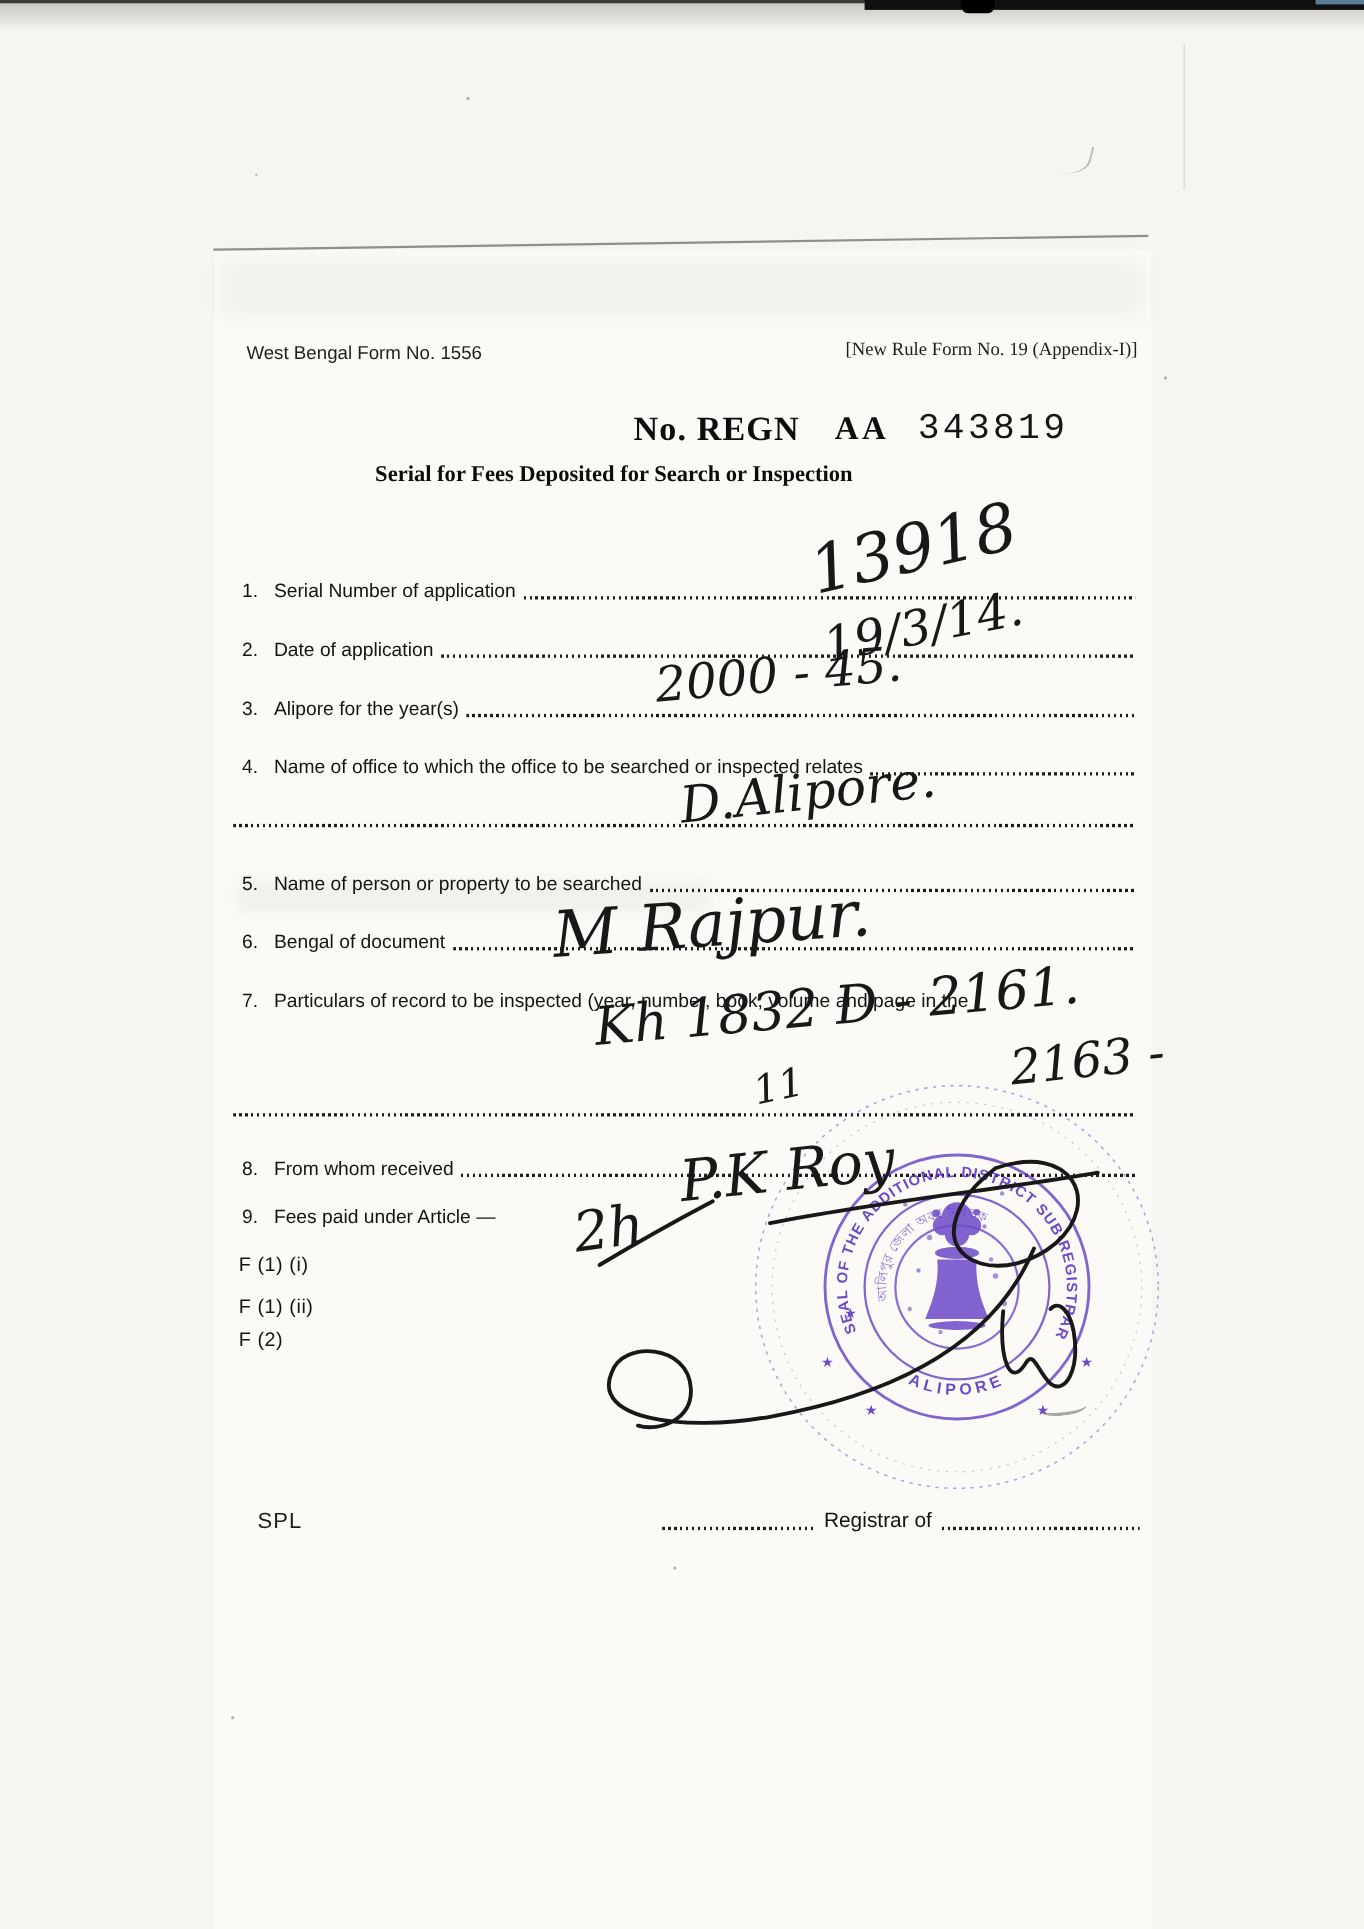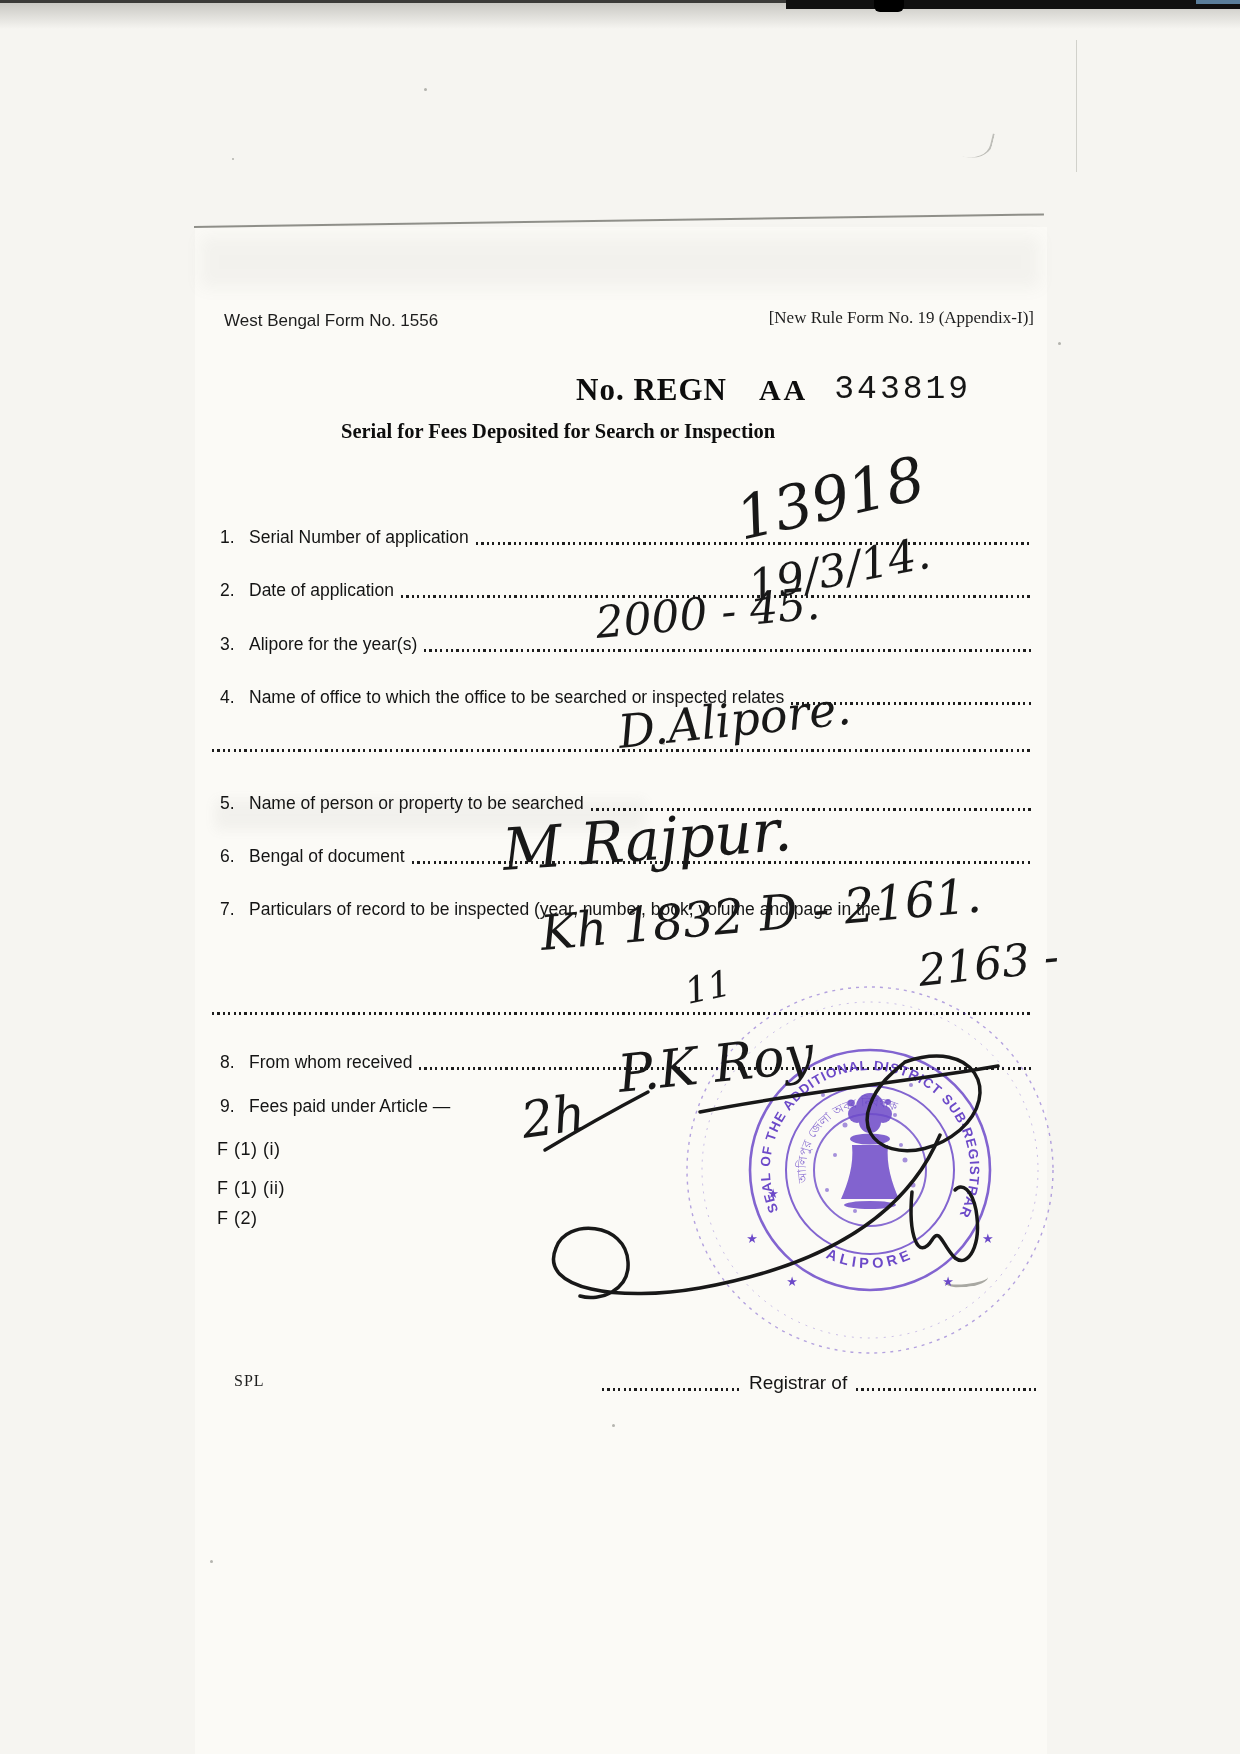--- a/index.html
+++ b/index.html
@@ -47,21 +47,21 @@
   .dots{flex:1;height:3px;align-self:flex-end;margin:0 0 3px 7px;
     background:repeating-linear-gradient(90deg,#1d1d1d 0 2.2px,rgba(0,0,0,0) 2.2px 5.4px);}
   .dotsline{position:absolute;left:212px;width:820px;height:3px;
     background:repeating-linear-gradient(90deg,#1d1d1d 0 2.2px,rgba(0,0,0,0) 2.2px 5.4px);}
   .frow{position:absolute;left:217px;font-size:18px;color:#141414;letter-spacing:.5px;}
 
   
   .registrar-row{position:absolute;left:602px;top:1332px;width:434px;display:flex;align-items:baseline;font-size:19px;color:#141414;margin-top:40px;}
   .registrar-row .dots{margin:0 0 3px 0;}
   .registrar-row .lbl{margin:0 9px;}
-  .spl{position:absolute;left:234px;top:1372px;font-family:Liberation Serif, serif;font-size:16px;letter-spacing:1px;color:#1d1d1d;}
+  .spl{position:absolute;left:234px;top:1372px;font-family:Liberation Sans, sans-serif;font-size:20px;letter-spacing:1px;color:#1d1d1d;}
 
   
   .ink-layer,.stamp-layer{position:absolute;left:0;top:0;pointer-events:none;}
   .hw-text{font-family:"DejaVu Serif",serif;font-style:italic;fill:#181818;}
 </style>
 </head>
 <body>
 
 <div class="scan">
 

